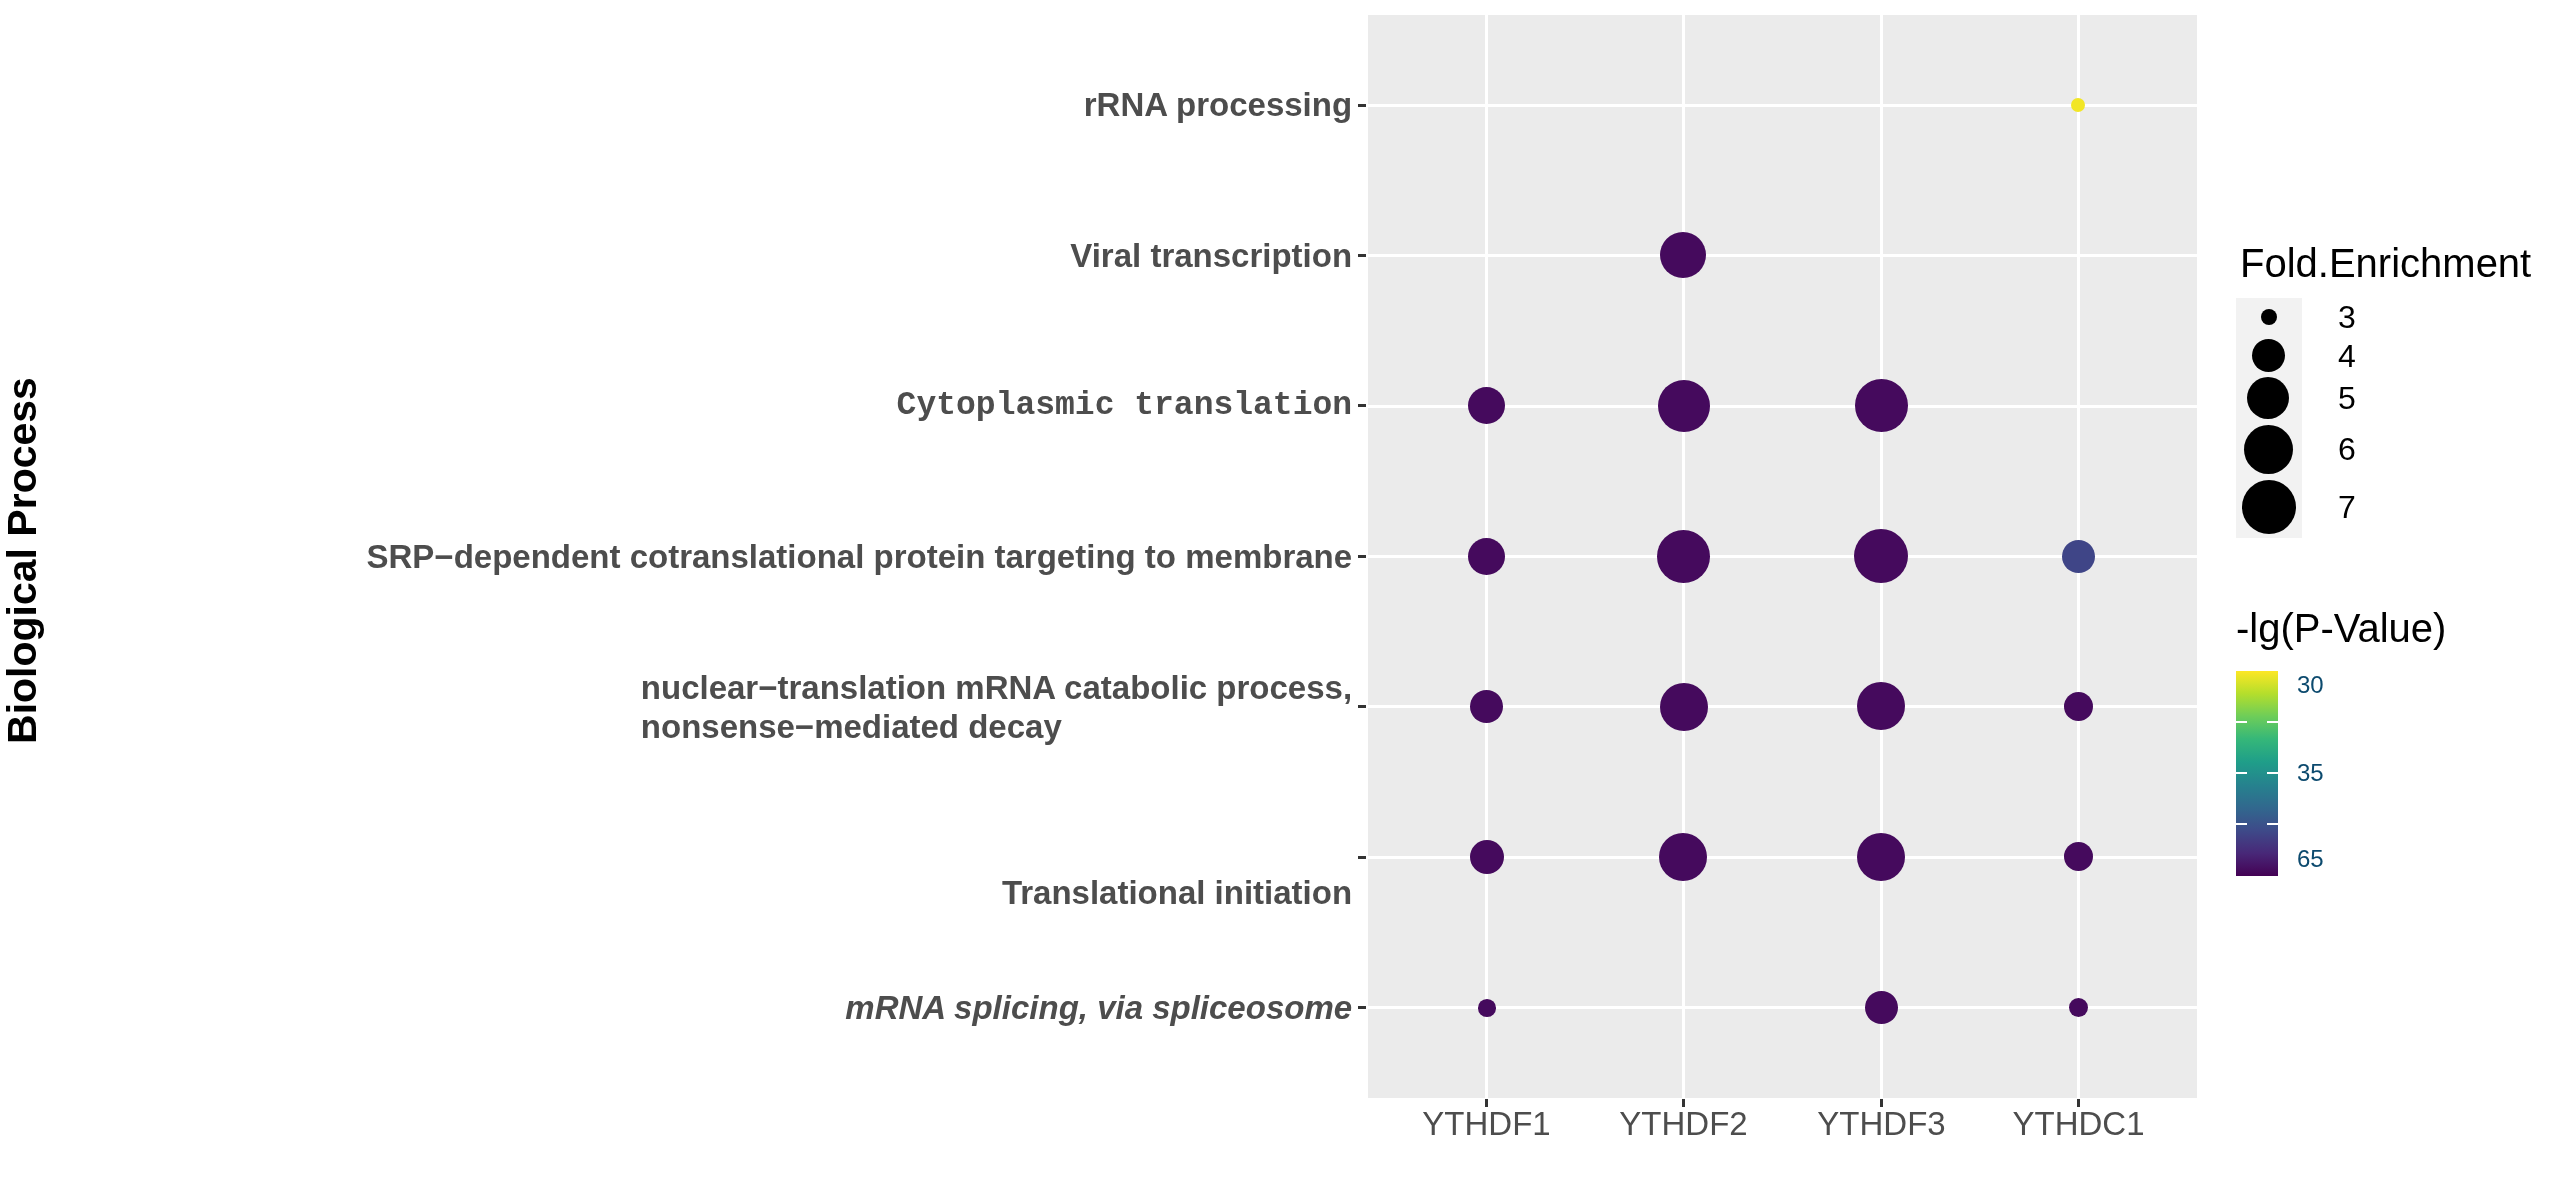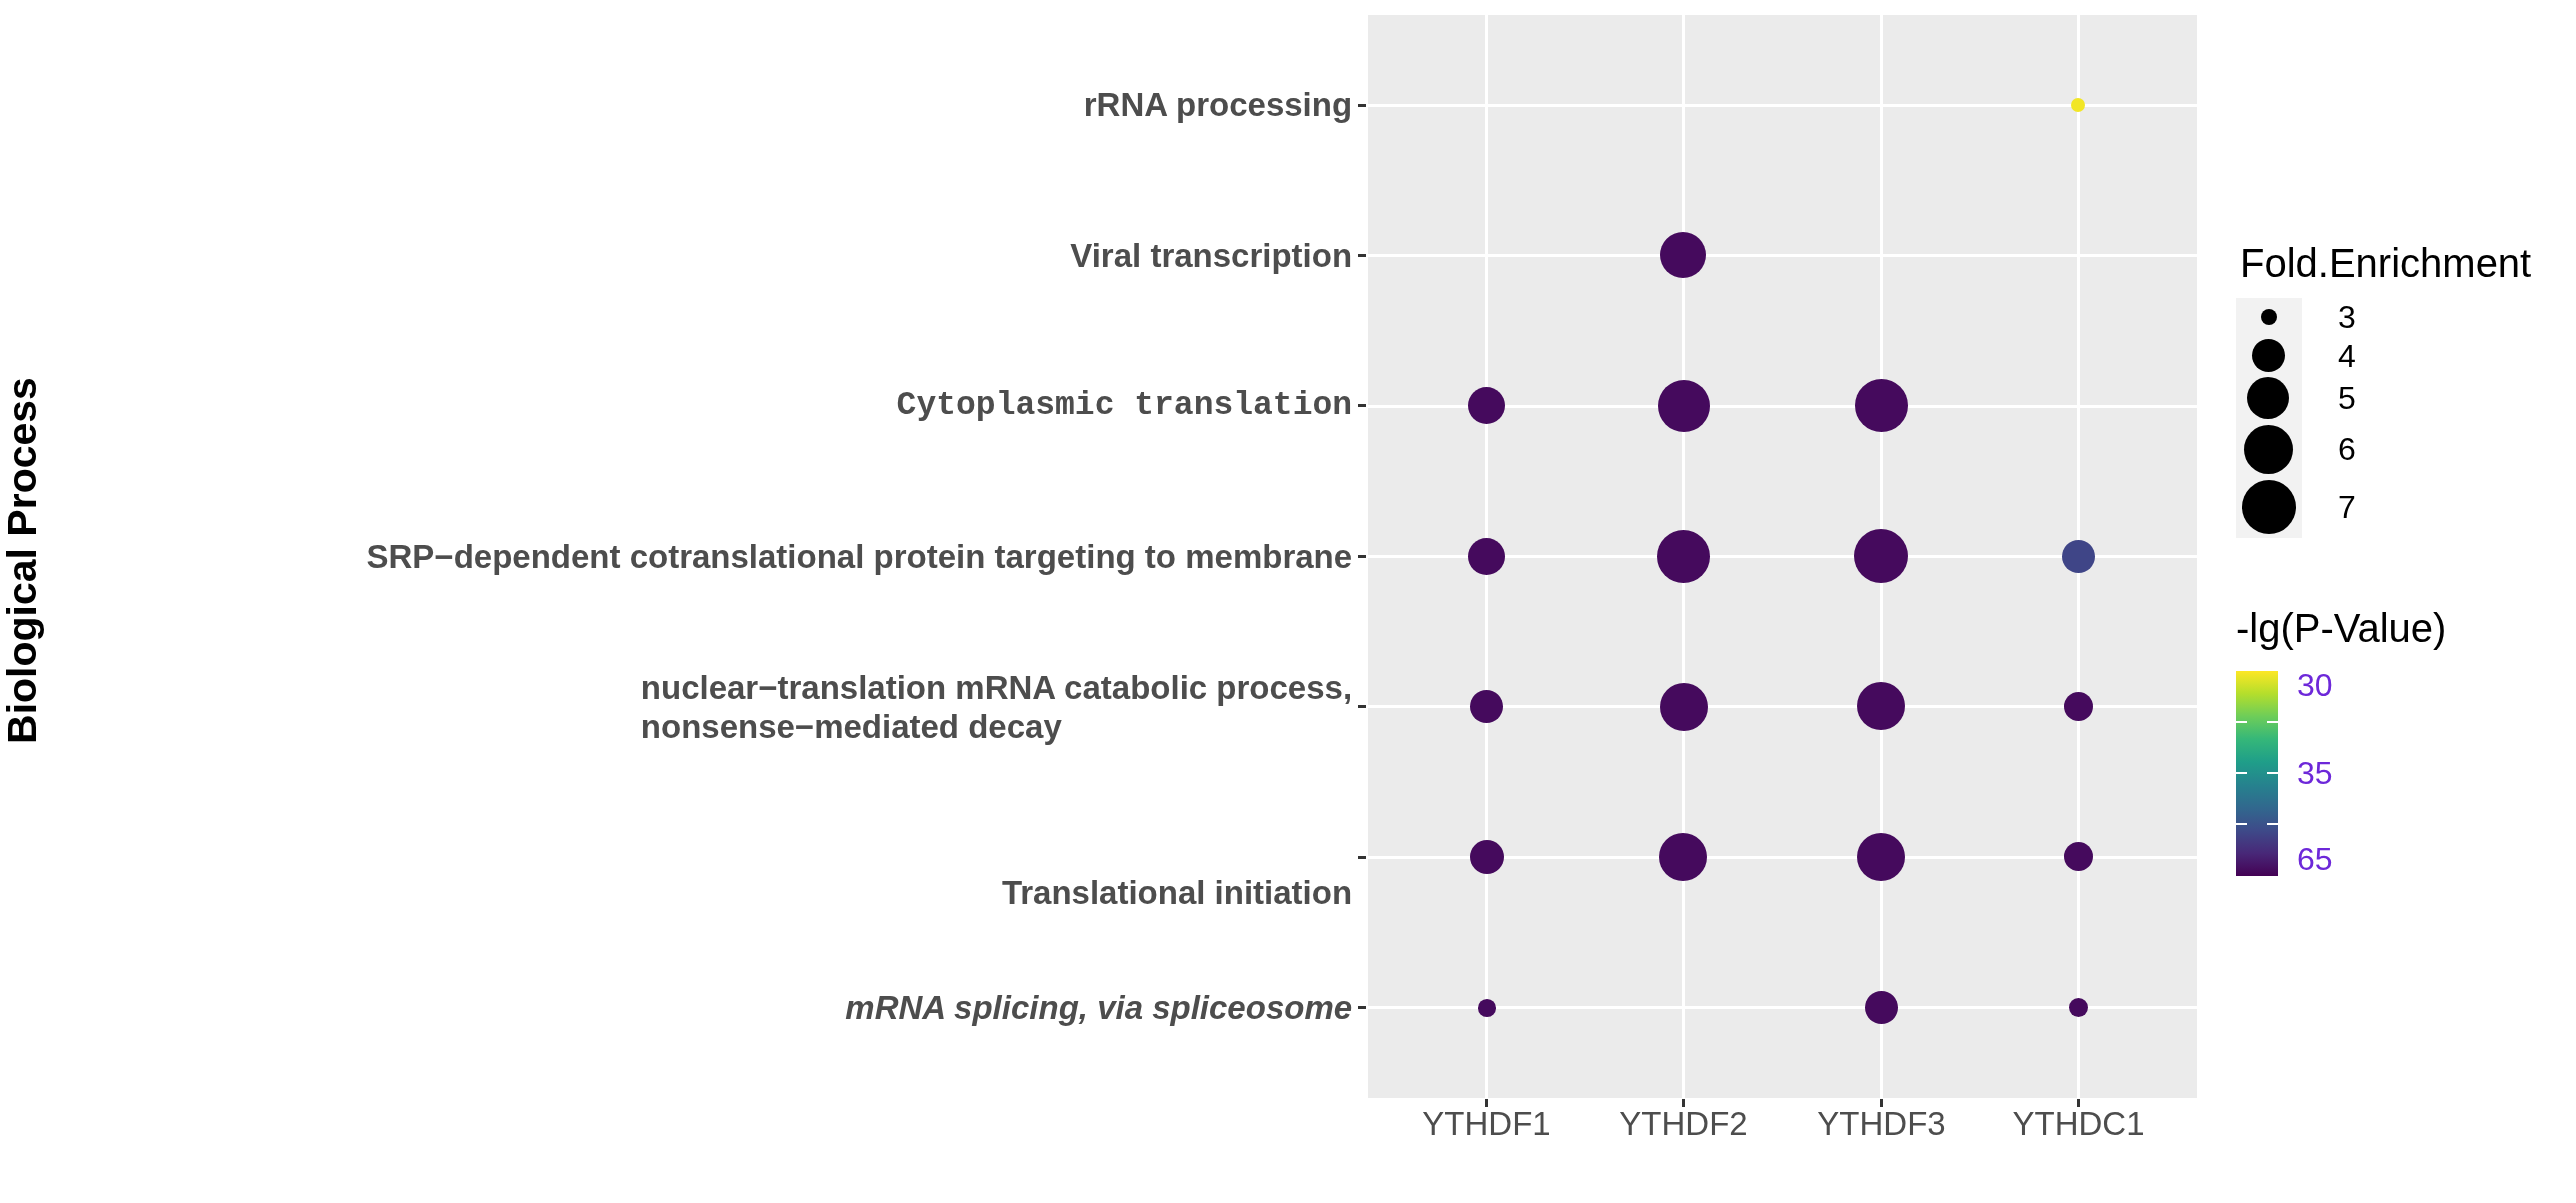--- a/index.html
+++ b/index.html
@@ -19,21 +19,21 @@
                 transform:rotate(-90deg);transform-origin:center center;}
   #x-axis-title{left:1497px;top:1146px;width:572px;text-align:center;}
   .legend-title{position:absolute;color:#000000;font-size:40px;line-height:42px;}
   #size-legend-title{left:2240px;top:242px;}
   #color-legend-title{left:2236px;top:607px;}
   #size-legend-keys{position:absolute;left:2236px;top:298px;width:66px;height:240px;background:#F2F2F2;}
   .legend-dot{position:absolute;background:#000000;border-radius:50%;}
   .legend-label{position:absolute;left:2338px;font-size:32px;color:#000000;line-height:32px;}
   #colorbar{position:absolute;left:2236px;top:671px;width:42px;height:205px;}
   .cbar-tick{position:absolute;width:11.4px;height:2.3px;background:#FFFFFF;}
-  .cbar-label{position:absolute;left:2297px;font-size:32px;color:#6d28d9;line-height:32px;}
+  .cbar-label{position:absolute;left:2297px;font-size:24px;color:#0c4a6e;line-height:32px;}
 </style>
 </head>
 <body>
 
 <div id="figure">
   <div id="y-axis-title" class="axis-title">Biological Process</div>
 
   <div id="panel">
       <div class="gridline-v" style="left: 117px;"></div>
       <div class="gridline-v" style="left: 314px;"></div>

